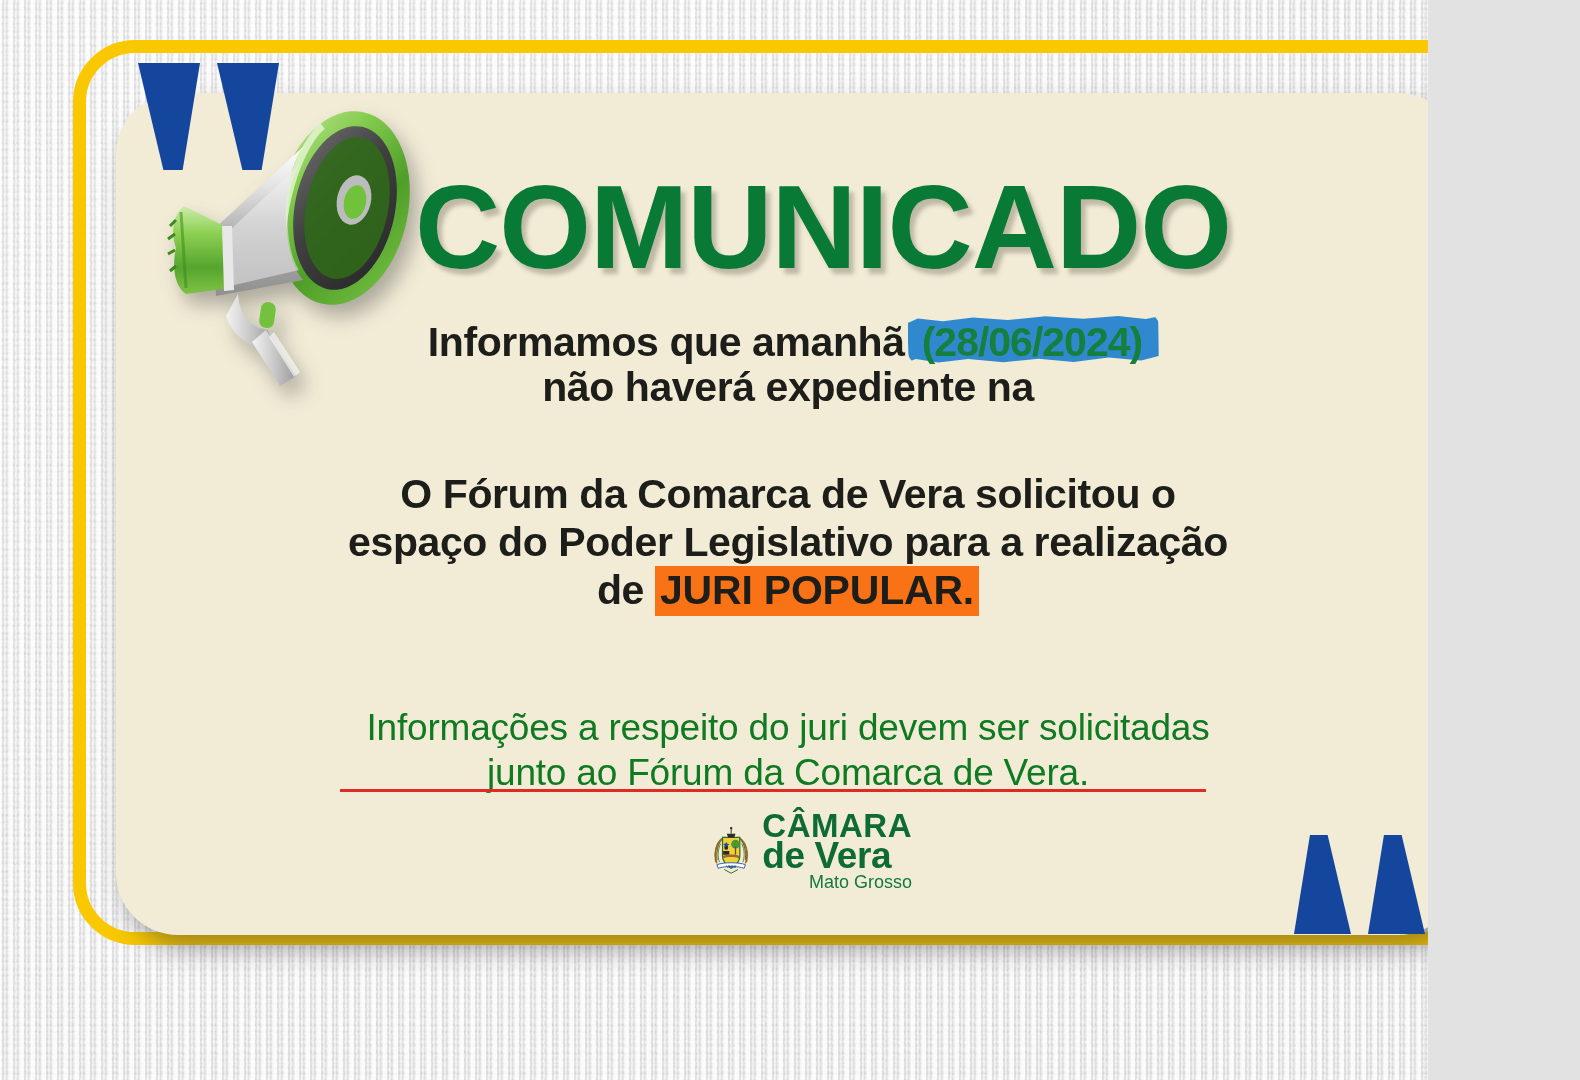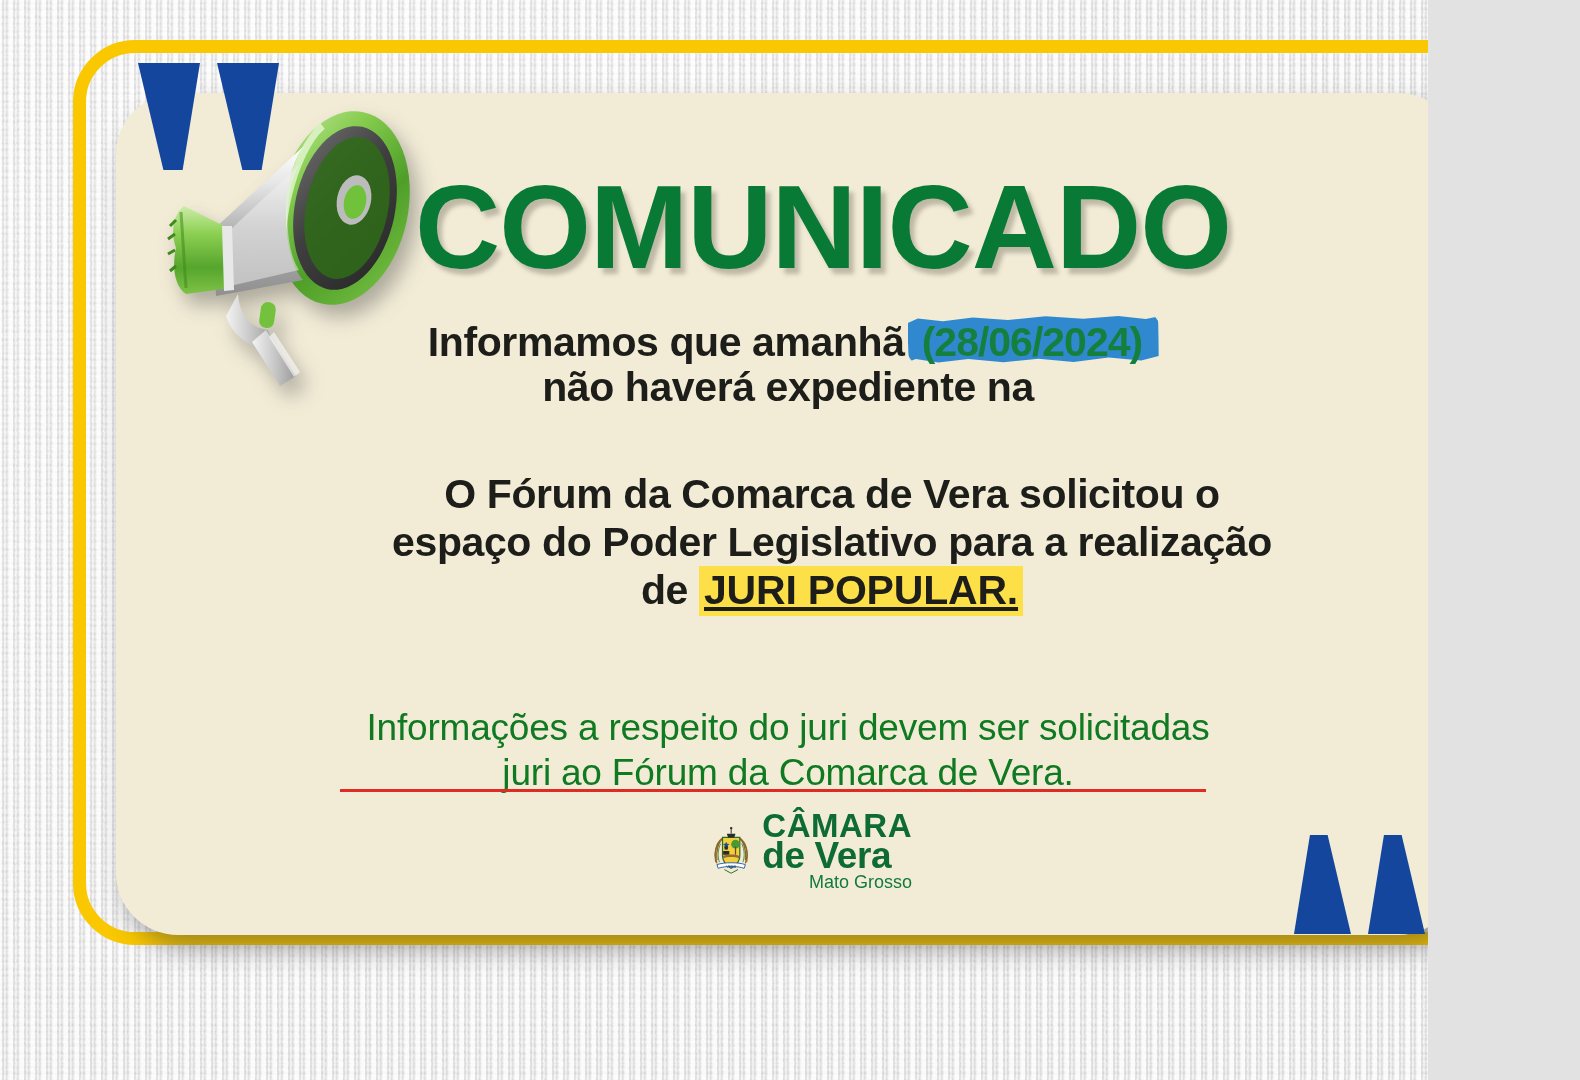--- a/index.html
+++ b/index.html
@@ -116,21 +116,20 @@
     top: 320px;
     font-size: 41px;
     line-height: 45px;
     letter-spacing: -.4px;
   }
   .para2 {
     top: 470px;
     font-size: 41px;
     line-height: 48px;
     letter-spacing: -.4px;
-    padding-left: 44px;
   }
 
   
   .date-wrap {
     position: relative;
     display: inline-block;
     padding: 0 6px;
   }
   .date-wrap::before {
     content: "";
@@ -149,25 +148,24 @@
   .date-text {
     position: relative;
     z-index: 1;
     color: #15803d;
     font-weight: bold;
     letter-spacing: -1px;
   }
 
   
   .juri {
-    background: #fde047;
+    background: #f97316;
     padding: 1px 5px 3px 5px;
     color: #1d1d1a;
     letter-spacing: -.2px;
-    text-decoration: underline;
   }
 
   
   .footnote {
     position: absolute;
     left: 116px;
     top: 705px;
     width: 1344px;
     text-align: center;
     font-size: 37px;
@@ -313,21 +311,21 @@
     <div>O Fórum da Comarca de Vera solicitou o</div>
     <div>espaço do Poder Legislativo para a realização</div>
     <div>
       <span>de</span>
       <span class="juri">JURI POPULAR.</span>
     </div>
   </div>
 
   <div class="footnote">
     <div>Informações a respeito do juri devem ser solicitadas</div>
-    <div>juri ao Fórum da Comarca de Vera.</div>
+    <div>junto ao Fórum da Comarca de Vera.</div>
   </div>
   <div class="red-rule"></div>
 
   <div class="logo">
     <svg width="62" height="84" viewBox="0 0 62 84">
 
       <g stroke="#8a6a2a" stroke-width="2.1" fill="none">
         <path d="M16 22 C6 30 3 46 6 60"></path>
         <path d="M13 26 C5 36 4 50 8 62"></path>
         <path d="M19 20 C10 27 6 42 8 57"></path>

